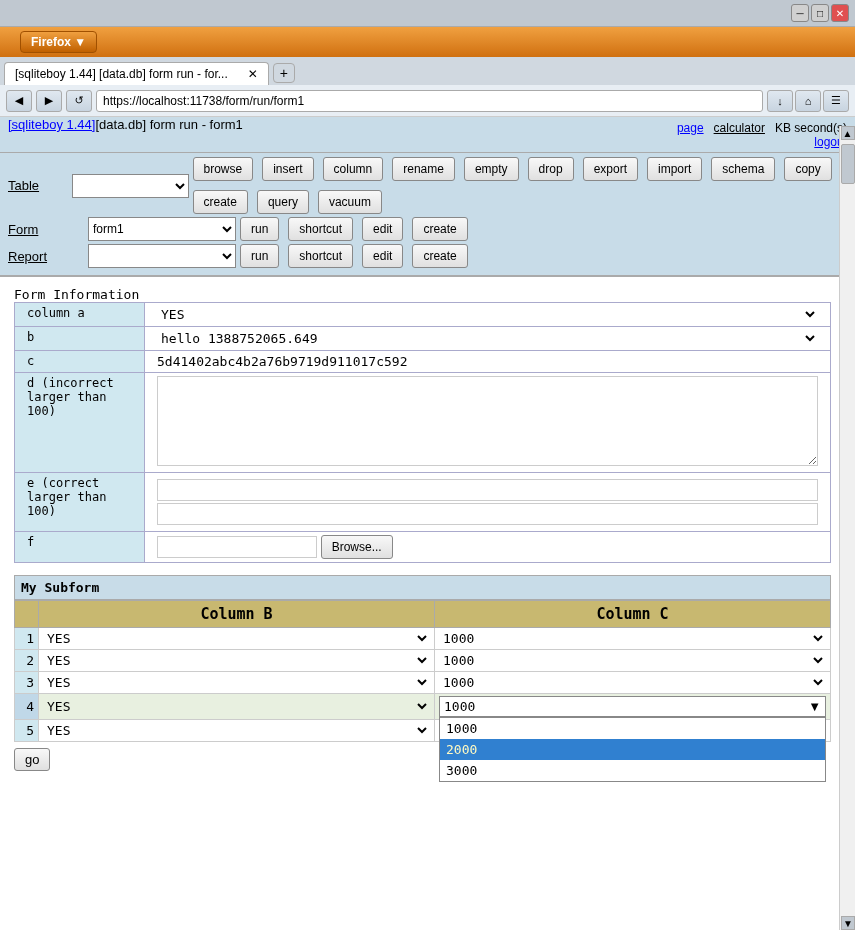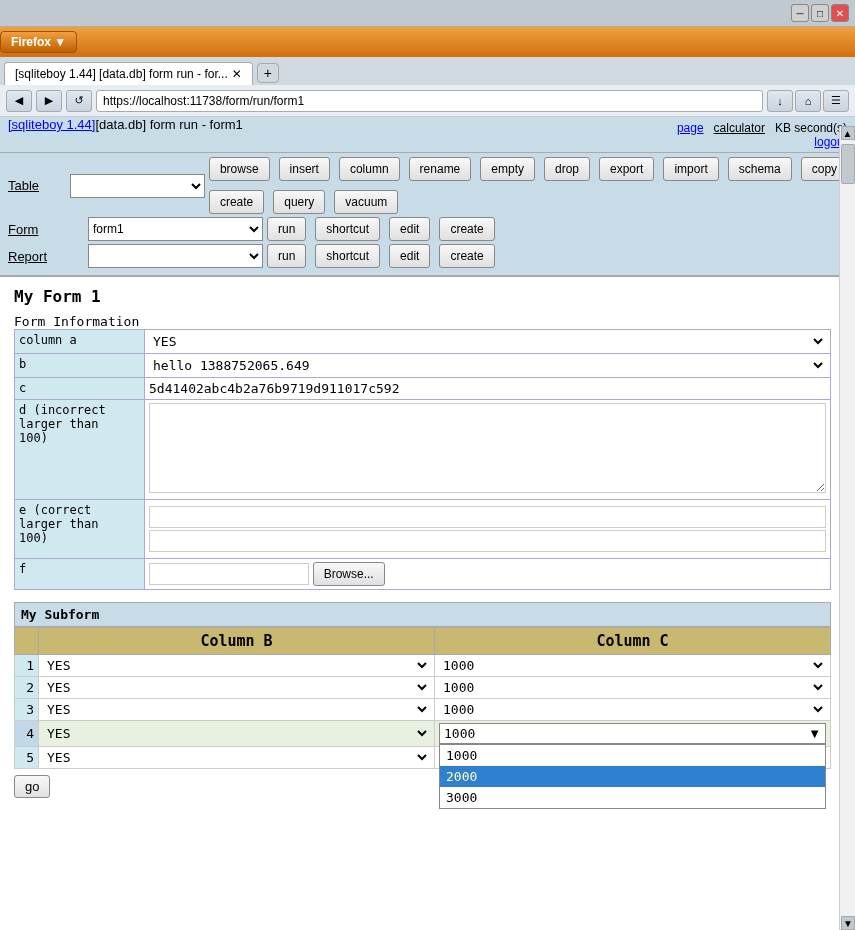--- a/index.html
+++ b/index.html
@@ -4,21 +4,21 @@
   <style>
     * { box-sizing: border-box; margin: 0; padding: 0; }
     body { font-family: Arial, sans-serif; font-size: 13px; background: #fff; overflow: hidden; width: 855px; height: 930px; }
     
     
     .browser-titlebar {
       background: linear-gradient(to bottom, #f0a040, #d07010);
       height: 30px;
       display: flex;
       align-items: center;
-      padding: 0 0;
+      padding: 0 20px;
     }
     .firefox-btn {
       background: linear-gradient(to bottom, #f0a040, #c06000);
       border: 1px solid #a05000;
       border-radius: 4px;
       color: white;
       font-weight: bold;
       font-size: 12px;
       padding: 3px 10px;
       cursor: pointer;
@@ -32,21 +32,21 @@
     }
     .tab-active {
       background: #fff;
       border: 1px solid #aaa;
       border-bottom: none;
       border-radius: 4px 4px 0 0;
       padding: 4px 10px;
       font-size: 12px;
       display: flex;
       align-items: center;
-      gap: 4px;
+      gap: 20px;
     }
     .tab-new {
       background: transparent;
       border: 1px solid #aaa;
       border-radius: 4px;
       width: 22px;
       height: 20px;
       display: flex;
       align-items: center;
       justify-content: center;
@@ -129,21 +129,21 @@
       margin-bottom: 3px;
       gap: 4px;
     }
     .toolbar-label {
       width: 80px;
       font-size: 13px;
       padding-left: 4px;
       text-decoration: underline;
     }
     .toolbar-select {
-      width: 175px;
+      width: 148px;
       height: 24px;
       border: 1px solid #888;
       background: white;
       font-size: 12px;
     }
     .toolbar-btns {
       display: flex;
       gap: 9px;
       flex-wrap: wrap;
     }
@@ -169,21 +169,21 @@
       font-family: monospace;
     }
     
     .form-table {
       width: 100%;
       border-collapse: collapse;
       margin-bottom: 12px;
     }
     .form-table td {
       border: 1px solid #aac;
-      padding: 3px 4px;
+      padding: 3px 12px;
       vertical-align: top;
     }
     .form-table tr:nth-child(odd) td:first-child { background: #d0e8f0; }
     .form-table tr:nth-child(even) td:first-child { background: #d0e8f0; }
     .form-table td:first-child {
       width: 130px;
       font-family: monospace;
       font-size: 12px;
       background: #d0e8f0;
       white-space: pre-wrap;
@@ -433,21 +433,20 @@
       <button class="tbtn">run</button>
       <button class="tbtn">shortcut</button>
       <button class="tbtn">edit</button>
       <button class="tbtn">create</button>
     </div>
   </div>
 </div>
 
 <div style="overflow-y:auto; height:calc(930px - 30px - 28px - 32px - 36px - 16px - 122px); padding: 10px 14px; padding-right: 24px;">
 
-  <div class="form-title">My Form 1</div>
   <div class="form-section-label">Form Information</div>
 
   <table class="form-table">
 
     <tbody>
         <tr>
       <td>column a</td>
       <td>
         <select class="field-select">
           <option>YES</option>

